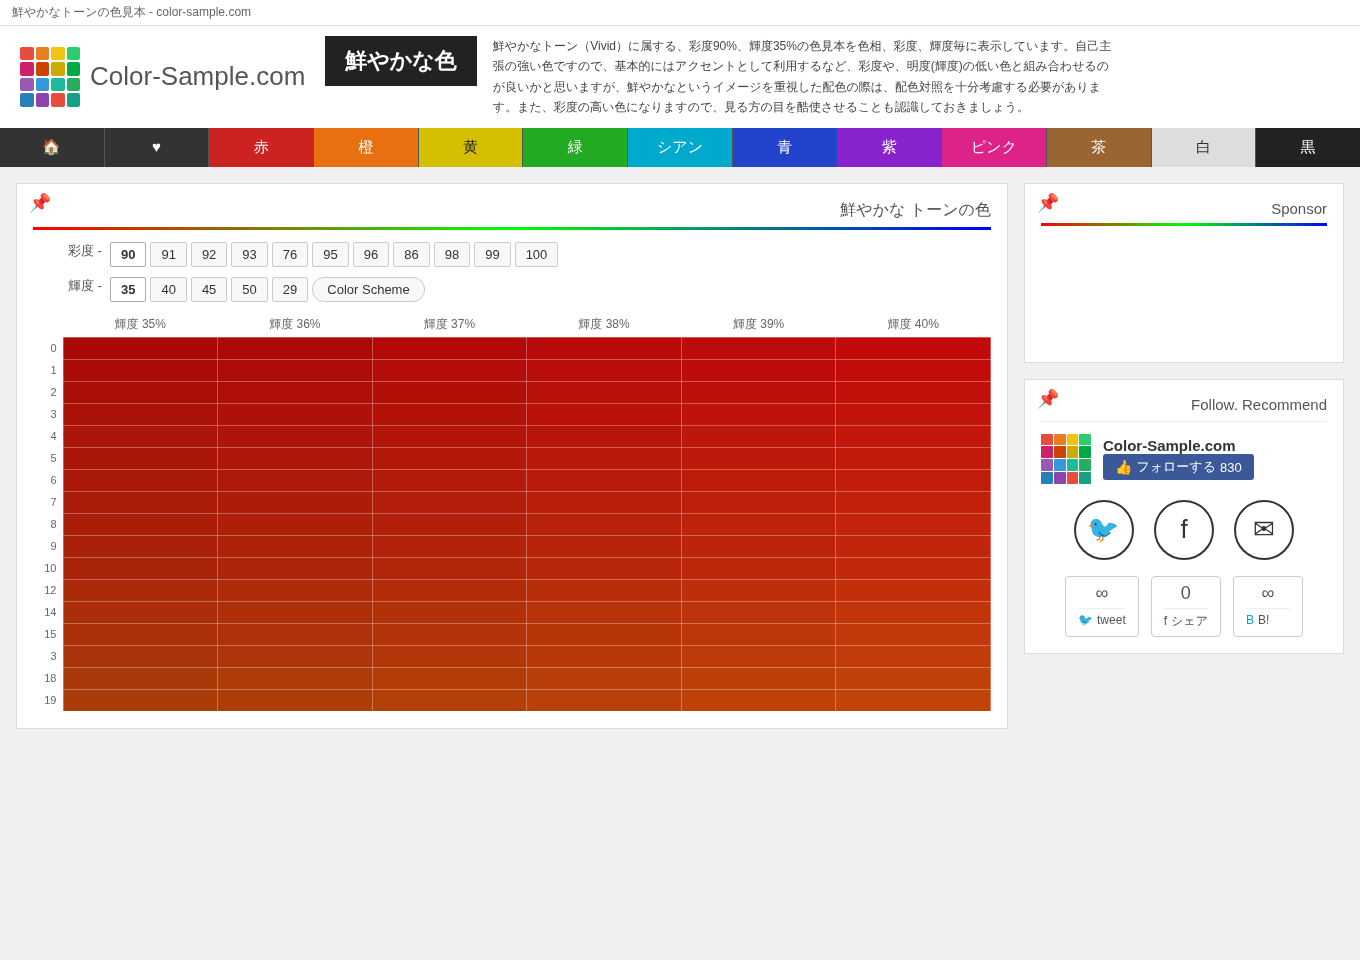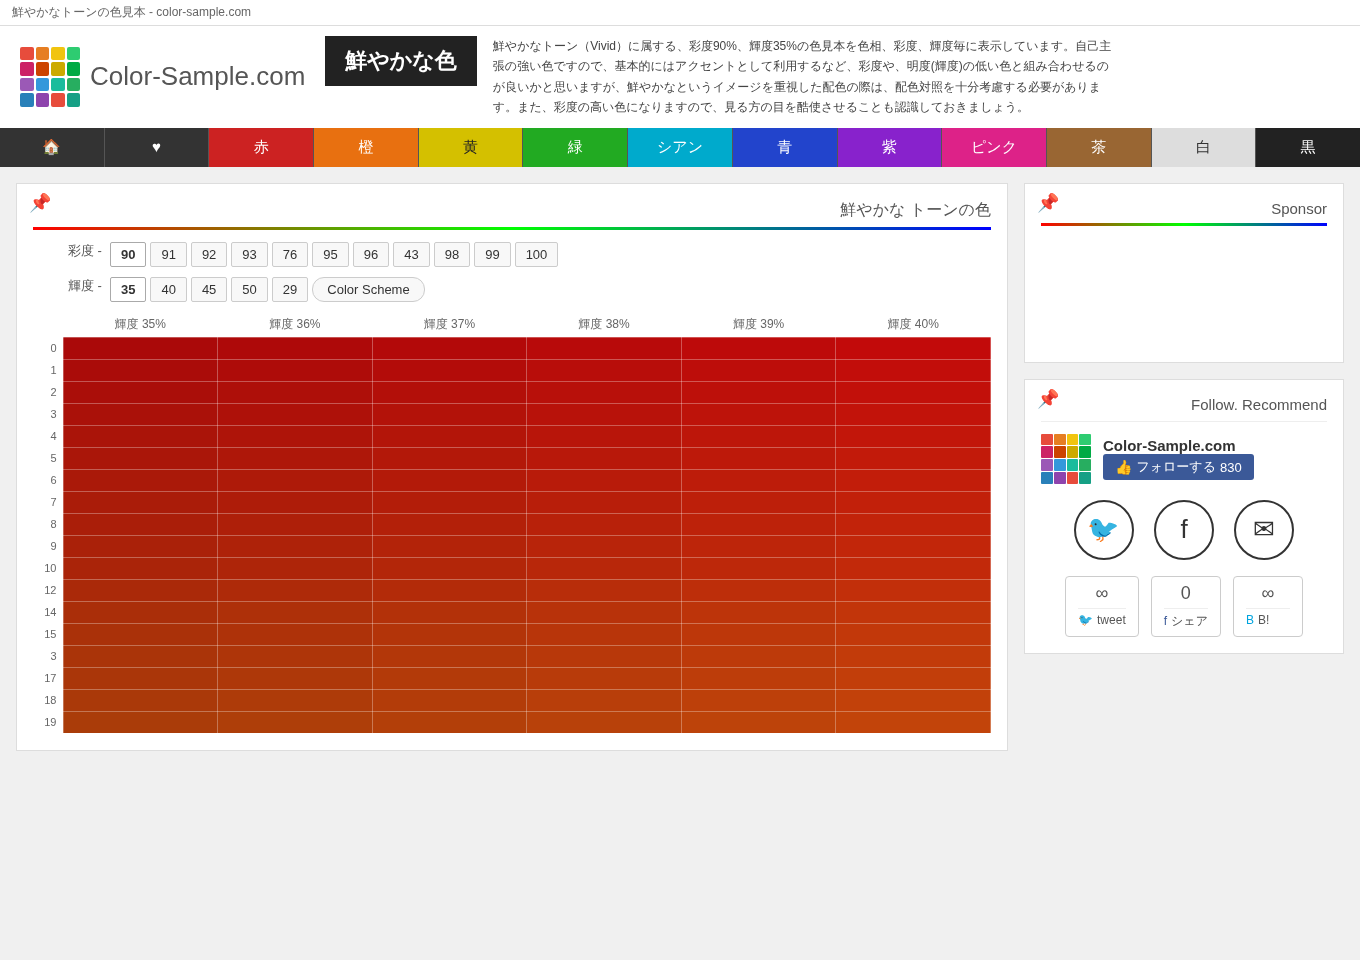--- a/index.html
+++ b/index.html
@@ -152,21 +152,21 @@
     <div class="filter-row">
       <span class="filter-label">彩度 -</span>
       <div class="filter-buttons" id="sat-buttons">
           <button class="filter-btn active">90</button>
           <button class="filter-btn">91</button>
           <button class="filter-btn">92</button>
           <button class="filter-btn">93</button>
           <button class="filter-btn">76</button>
           <button class="filter-btn">95</button>
           <button class="filter-btn">96</button>
-          <button class="filter-btn">43</button>
+          <button class="filter-btn">86</button>
           <button class="filter-btn">98</button>
           <button class="filter-btn">99</button>
           <button class="filter-btn">100</button>
         </div>
     </div>
 
     <div class="filter-row">
       <span class="filter-label">輝度 -</span>
       <div class="filter-buttons" id="bri-buttons">
           <button class="filter-btn active">35</button>
@@ -319,29 +319,20 @@
               <td class="color-cell" style="background: rgb(194, 56, 10);"></td>
             </tr>
             <tr>
               <td class="row-label">3</td>
               <td class="color-cell" style="background: rgb(170, 52, 9);"></td>
               <td class="color-cell" style="background: rgb(174, 53, 9);"></td>
               <td class="color-cell" style="background: rgb(179, 55, 9);"></td>
               <td class="color-cell" style="background: rgb(184, 56, 10);"></td>
               <td class="color-cell" style="background: rgb(189, 58, 10);"></td>
               <td class="color-cell" style="background: rgb(194, 59, 10);"></td>
-            </tr>
-            <tr>
-              <td class="row-label">17</td>
-              <td class="color-cell" style="background: rgb(170, 54, 9);"></td>
-              <td class="color-cell" style="background: rgb(174, 56, 9);"></td>
-              <td class="color-cell" style="background: rgb(179, 58, 9);"></td>
-              <td class="color-cell" style="background: rgb(184, 59, 10);"></td>
-              <td class="color-cell" style="background: rgb(189, 61, 10);"></td>
-              <td class="color-cell" style="background: rgb(194, 62, 10);"></td>
             </tr>
             <tr>
               <td class="row-label">18</td>
               <td class="color-cell" style="background: rgb(170, 57, 9);"></td>
               <td class="color-cell" style="background: rgb(174, 59, 9);"></td>
               <td class="color-cell" style="background: rgb(179, 60, 9);"></td>
               <td class="color-cell" style="background: rgb(184, 62, 10);"></td>
               <td class="color-cell" style="background: rgb(189, 64, 10);"></td>
               <td class="color-cell" style="background: rgb(194, 65, 10);"></td>
             </tr>

